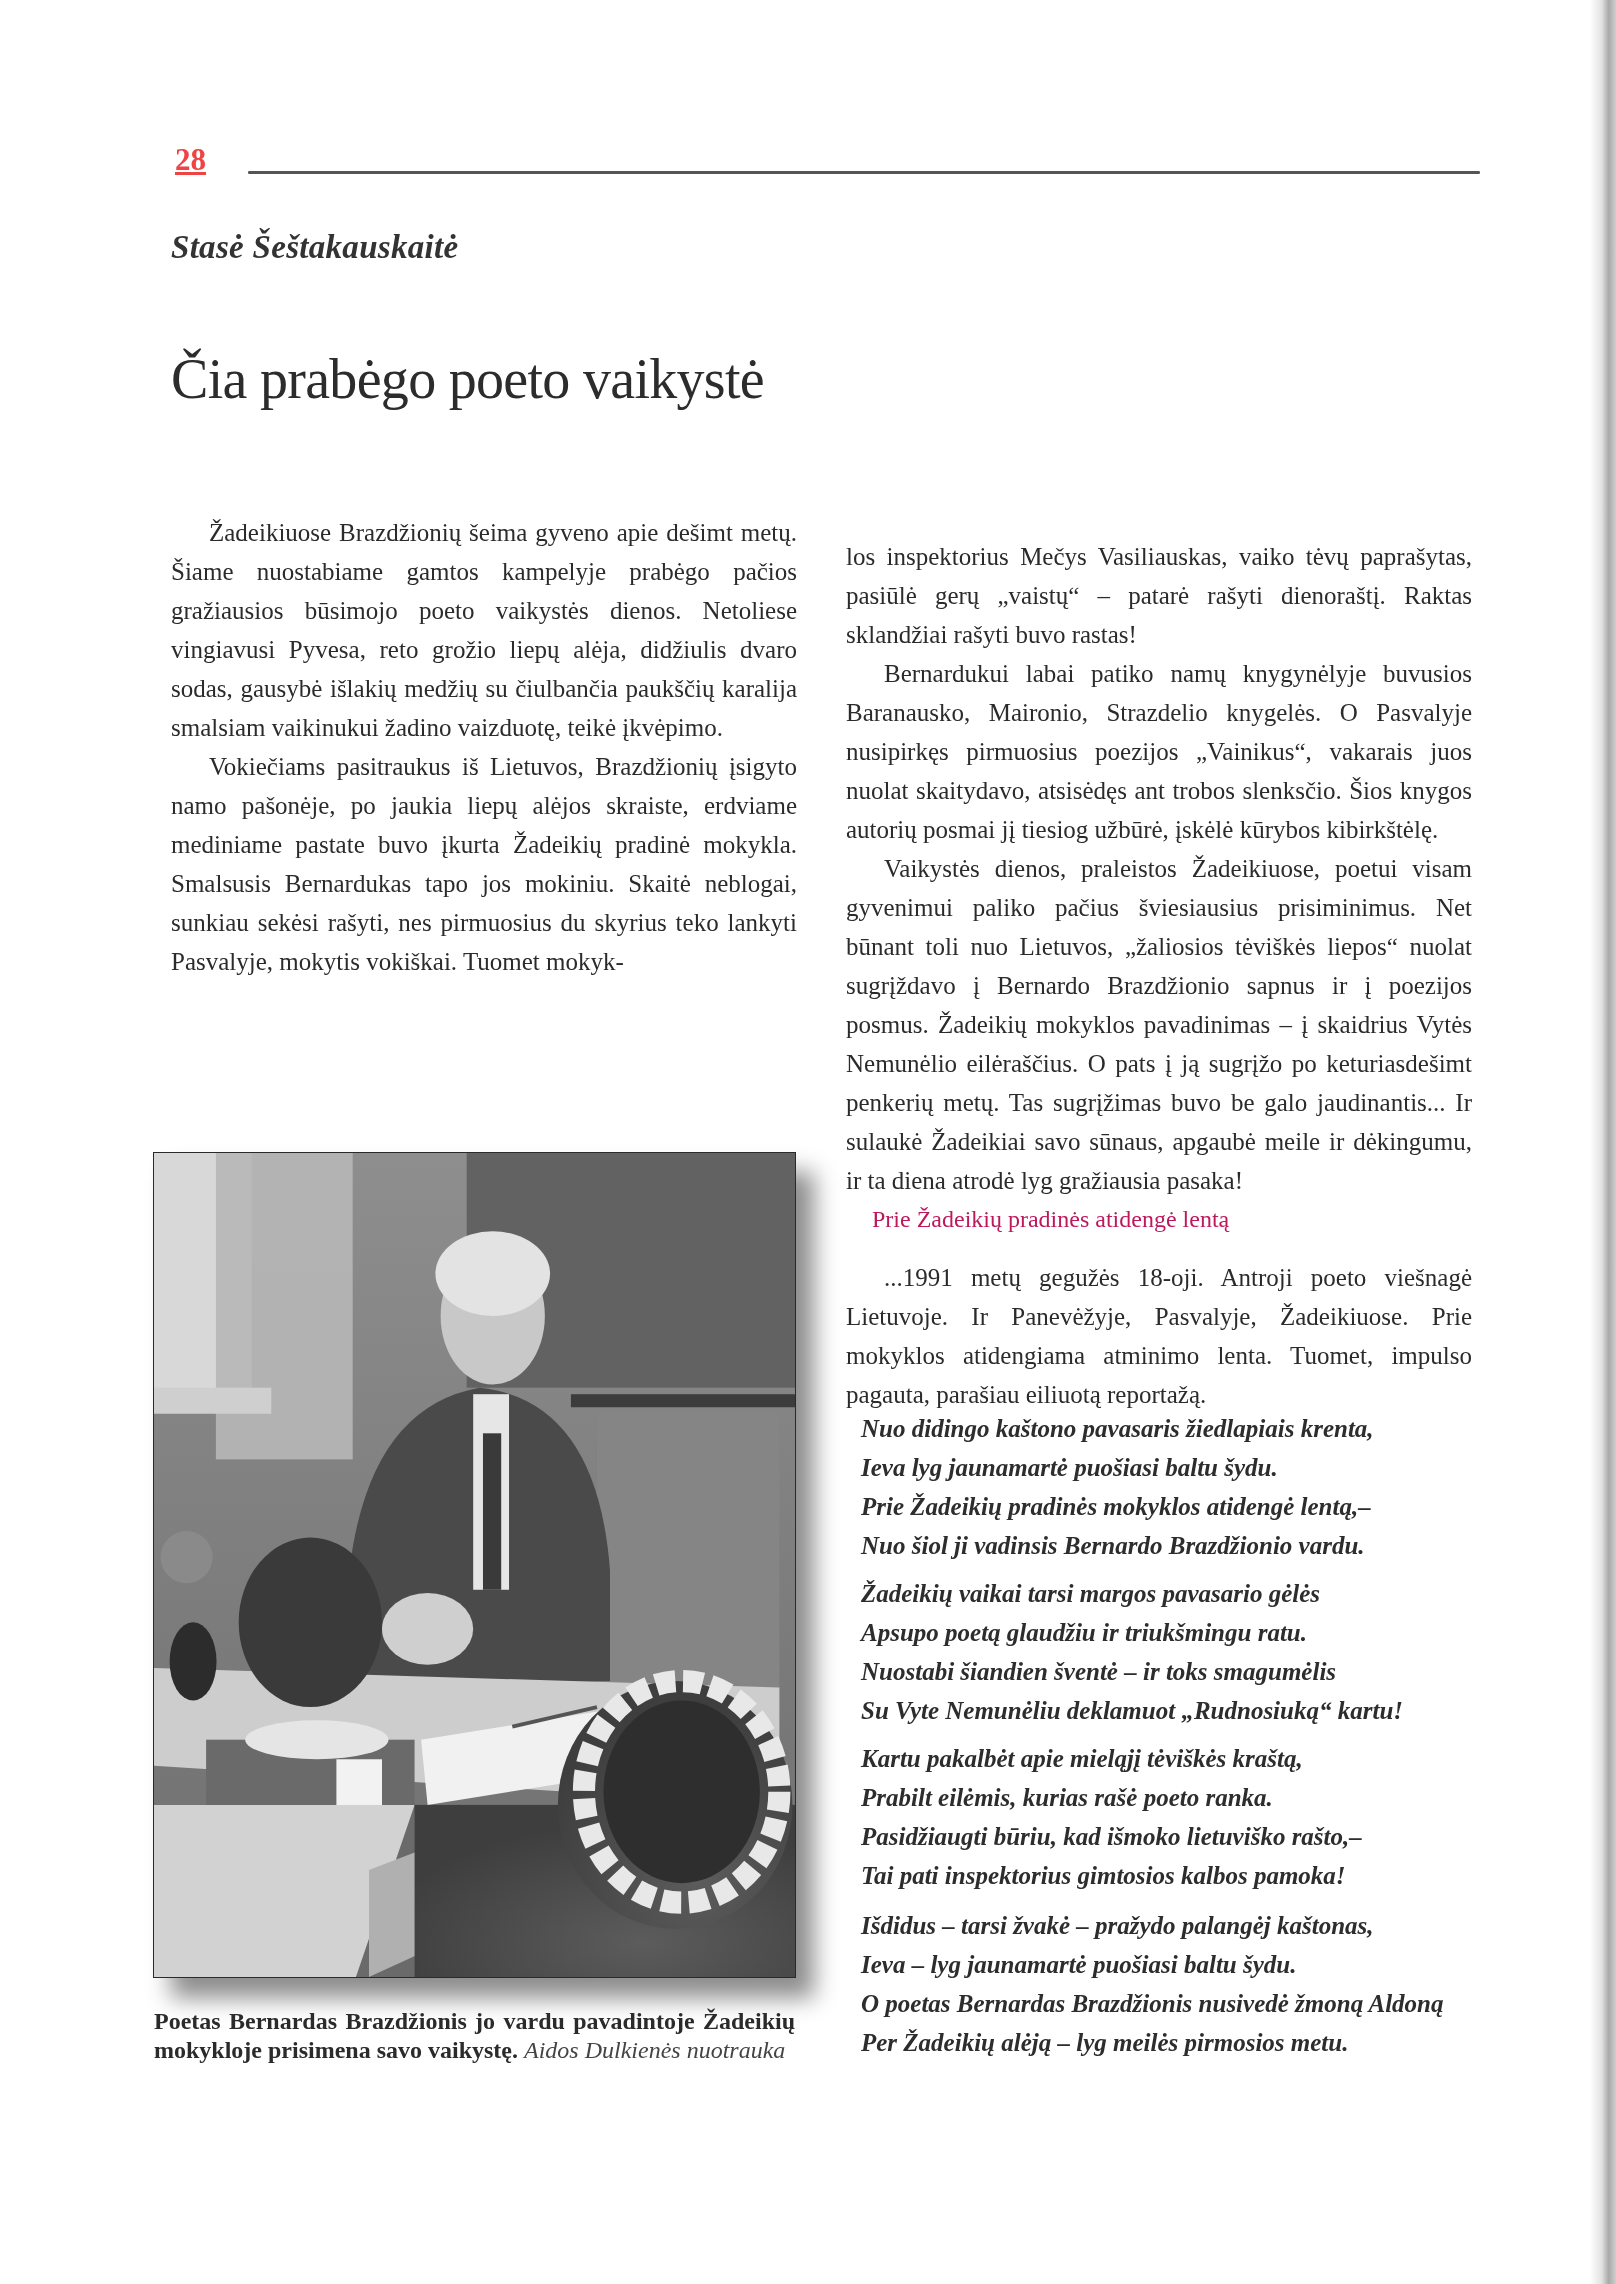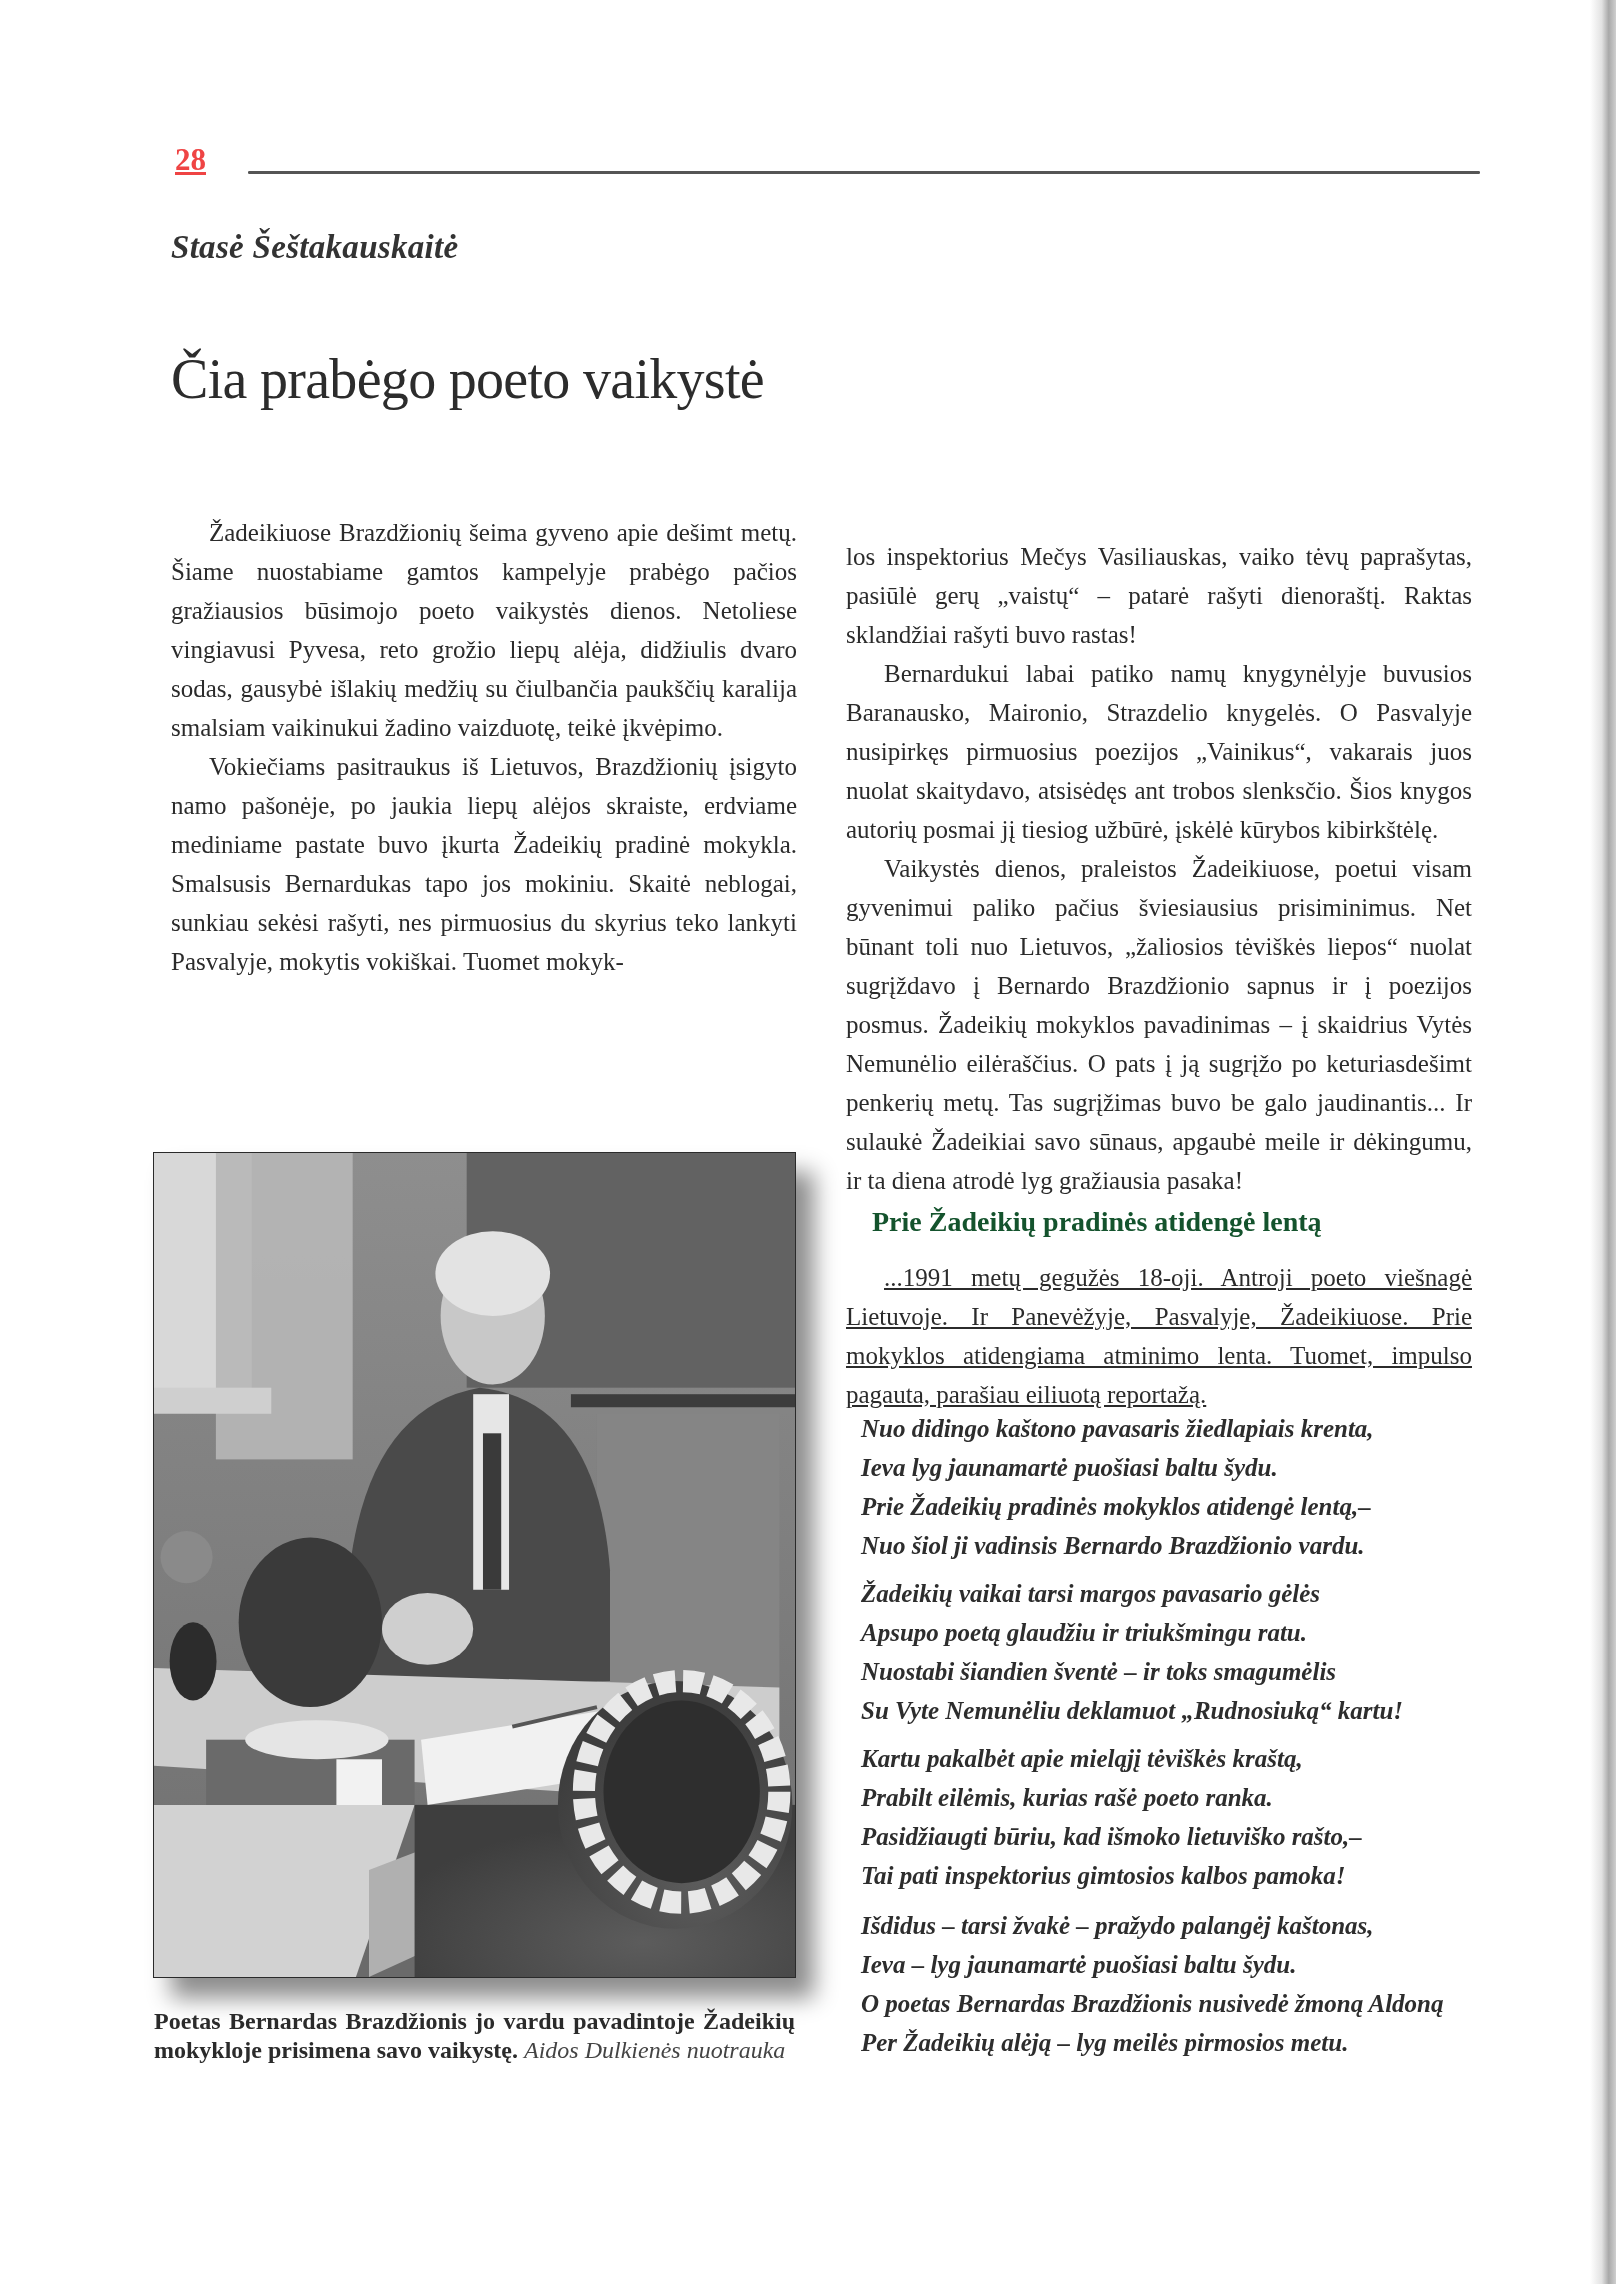--- a/index.html
+++ b/index.html
@@ -33,23 +33,23 @@
     .col {
       position: absolute; font-size: 25px; line-height: 39px; color: #2b2b2b;
       text-align: justify;
     }
     .col p { margin: 0; text-indent: 38px; }
     .col p.noindent { text-indent: 0; }
     .col-left { left: 171px; top: 513px; width: 626px; }
     .col-right-top { left: 846px; top: 489px; width: 626px; margin-top: 48px; }
     .section-heading {
       position: absolute; left: 872px; top: 1206px;
-      font-size: 28px; font-weight: bold; color: #14532d;
+      font-size: 24px; font-weight: normal; color: #be185d;
     }
-    .col-right-bottom { left: 846px; top: 1258px; width: 626px; text-decoration: underline; }
+    .col-right-bottom { left: 846px; top: 1258px; width: 626px; }
     .poem { position: absolute; left: 861px; width: 626px; }
     .poem div {
       font-size: 25px; line-height: 39px; font-style: italic; color: #2d2d2d;
       white-space: nowrap;
       font-weight: bold;
     }
     .poem-1 { top: 1409px; }
     .poem-2 { top: 1574px; }
     .poem-3 { top: 1739px; }
     .poem-4 { top: 1906px; }

